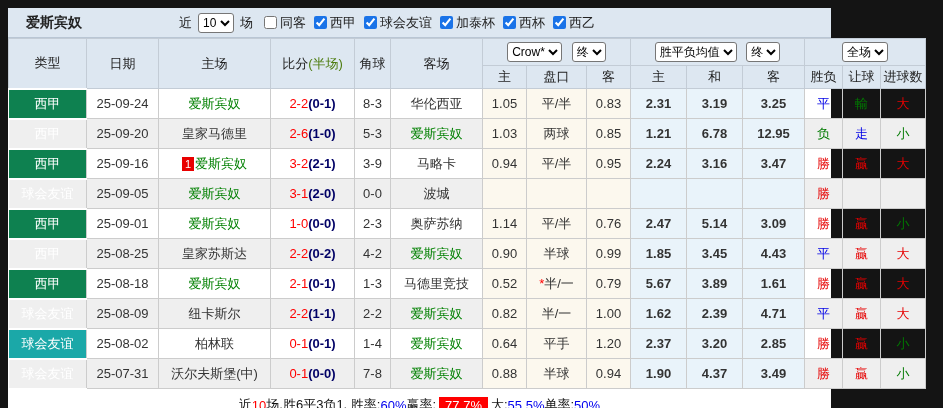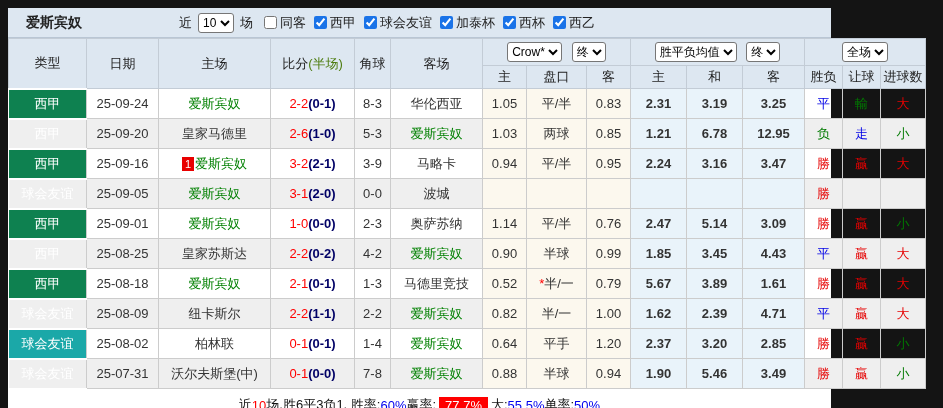--- a/index.html
+++ b/index.html
@@ -299,21 +299,21 @@
       <td class="type t-friendly">球会友谊</td>
       <td>25-07-31</td>
       <td><a class="teamlink">沃尔夫斯堡(中)</a></td>
       <td><span class="ft">0-1</span><span class="ht">(0-0)</span></td>
       <td>7-8</td>
       <td class="team-green"><a class="teamlink">爱斯宾奴</a></td>
       <td class="odds">0.88</td>
       <td class="odds"><span class="star"></span><span>半球</span></td>
       <td class="odds">0.94</td>
       <td class="mean">1.90</td>
-      <td class="mean">5.46</td>
+      <td class="mean">4.37</td>
       <td class="mean">3.49</td>
       <td class="c-red">勝</td>
       <td class="c-red">贏</td>
       <td class="c-green">小</td>
     </tr>
       </tbody>
   </table>
 
   <div class="summary">
       <span>近</span>

